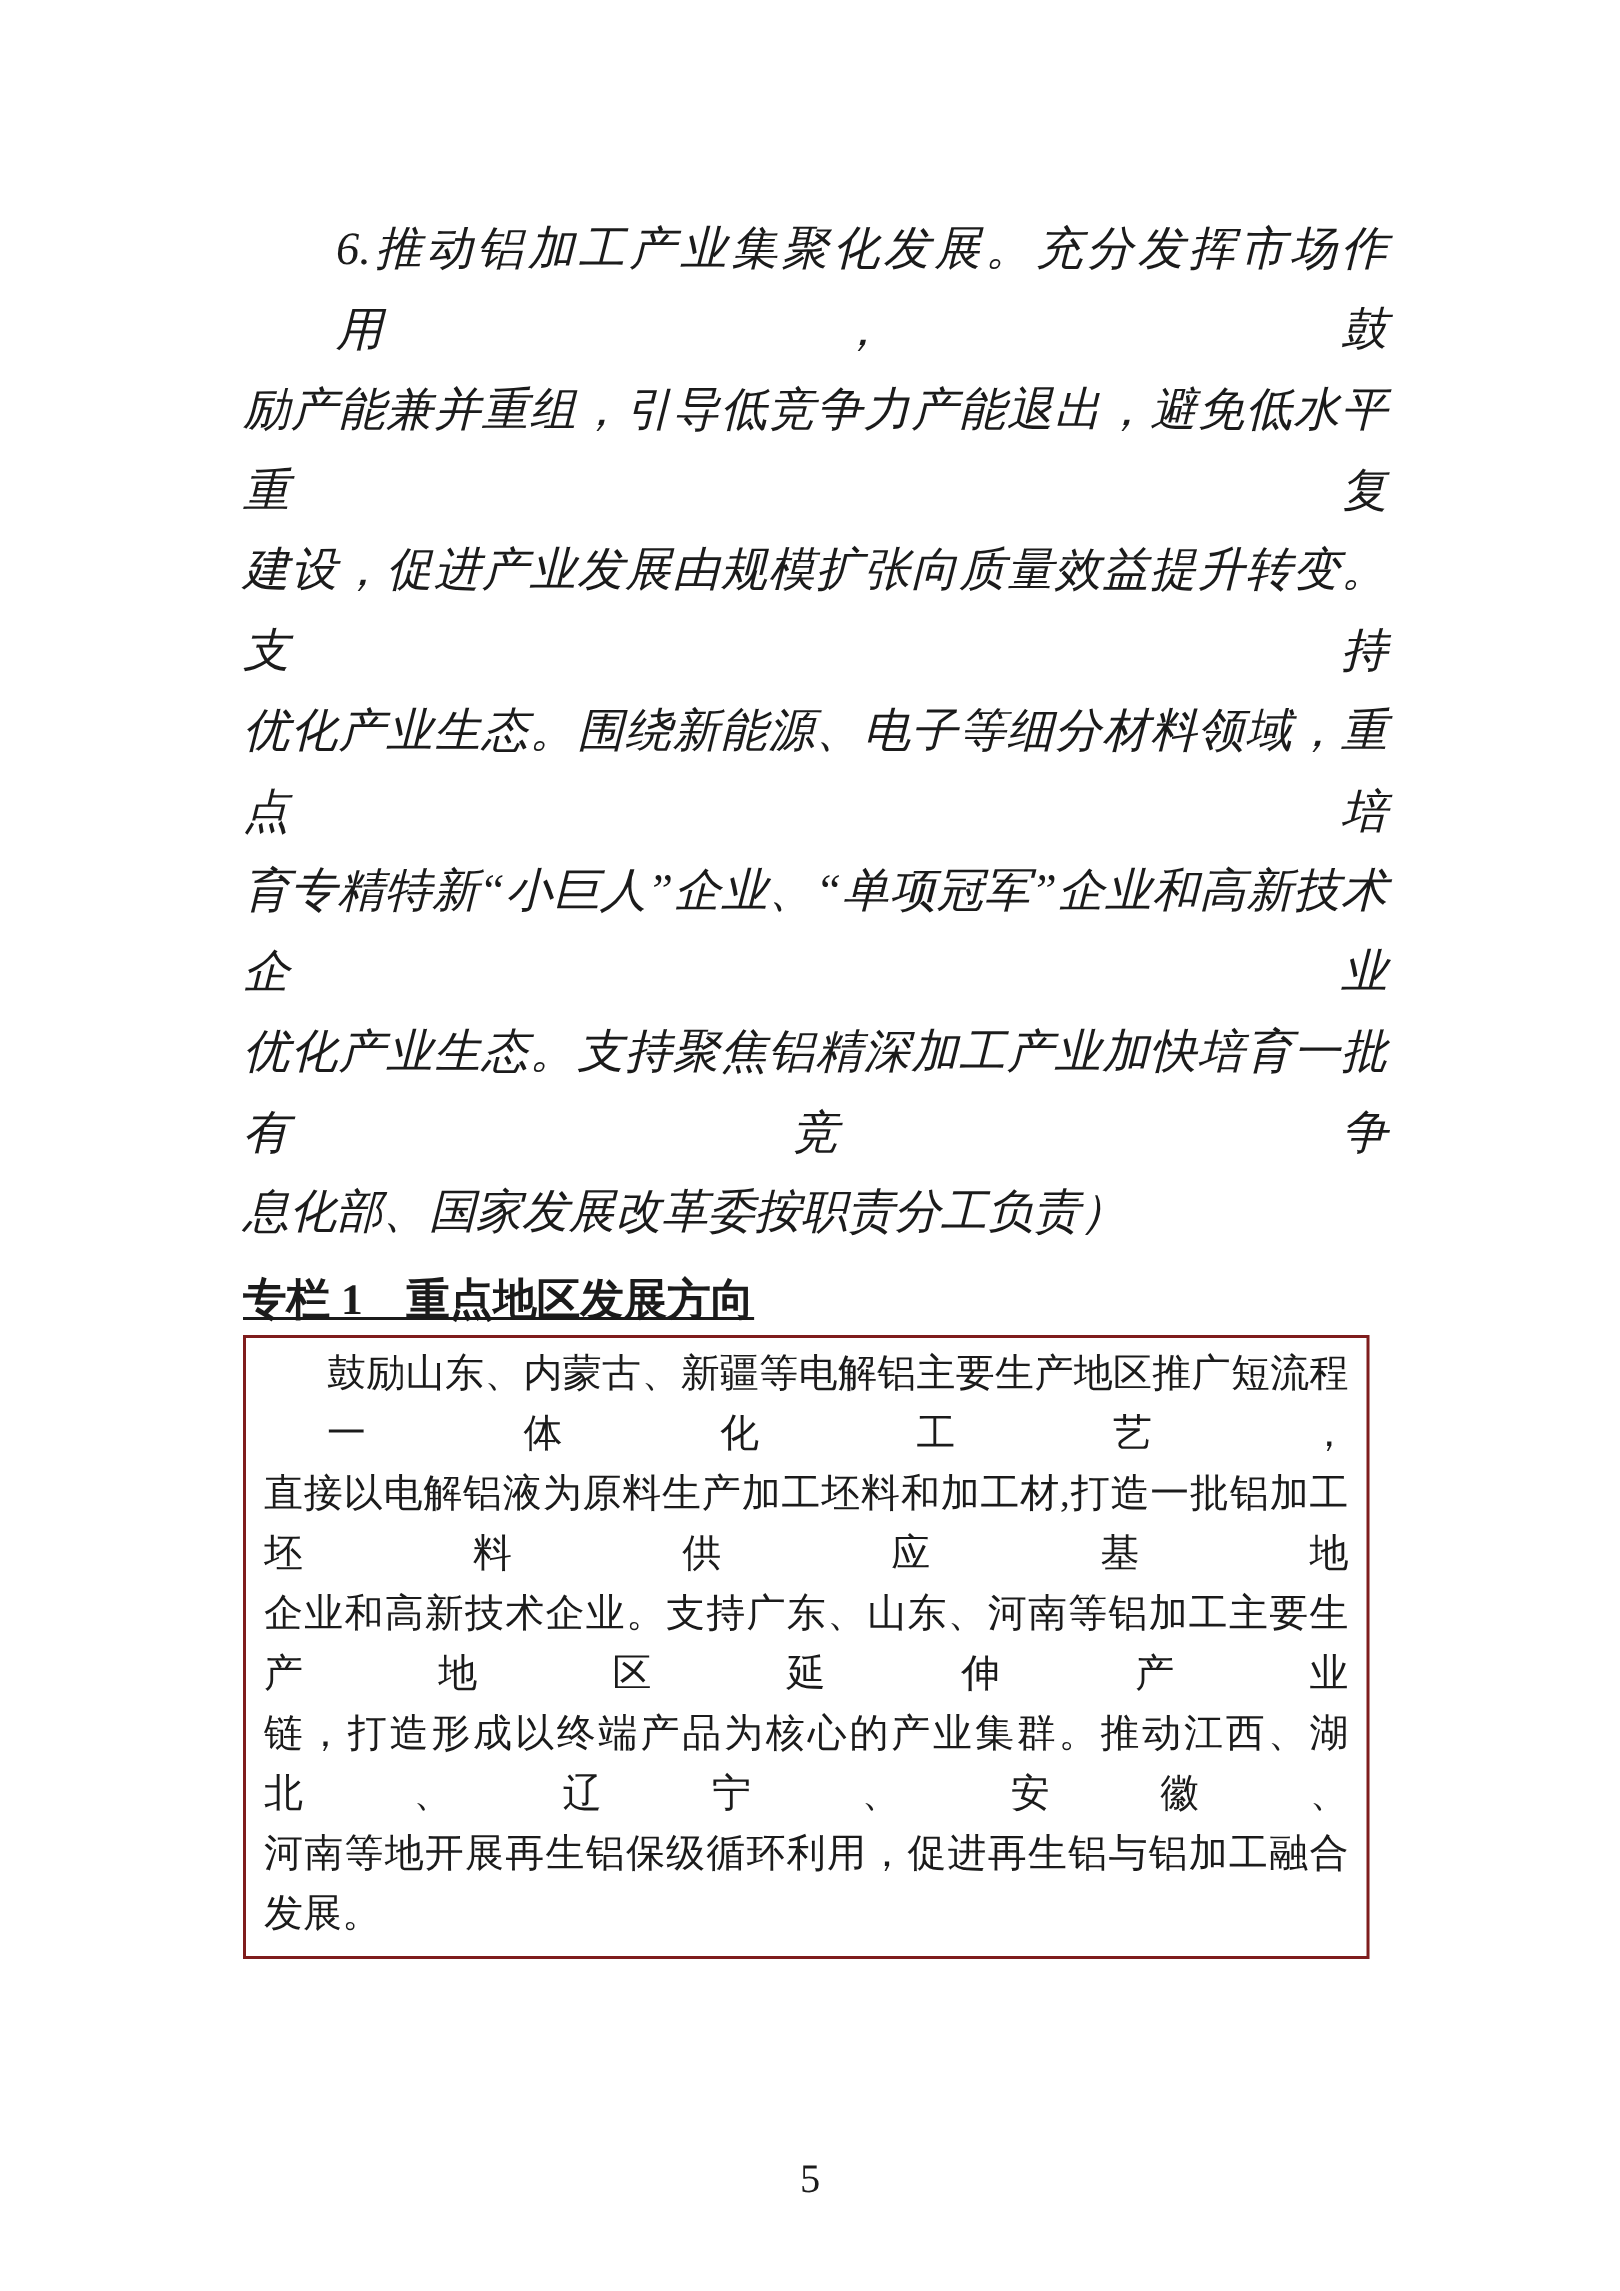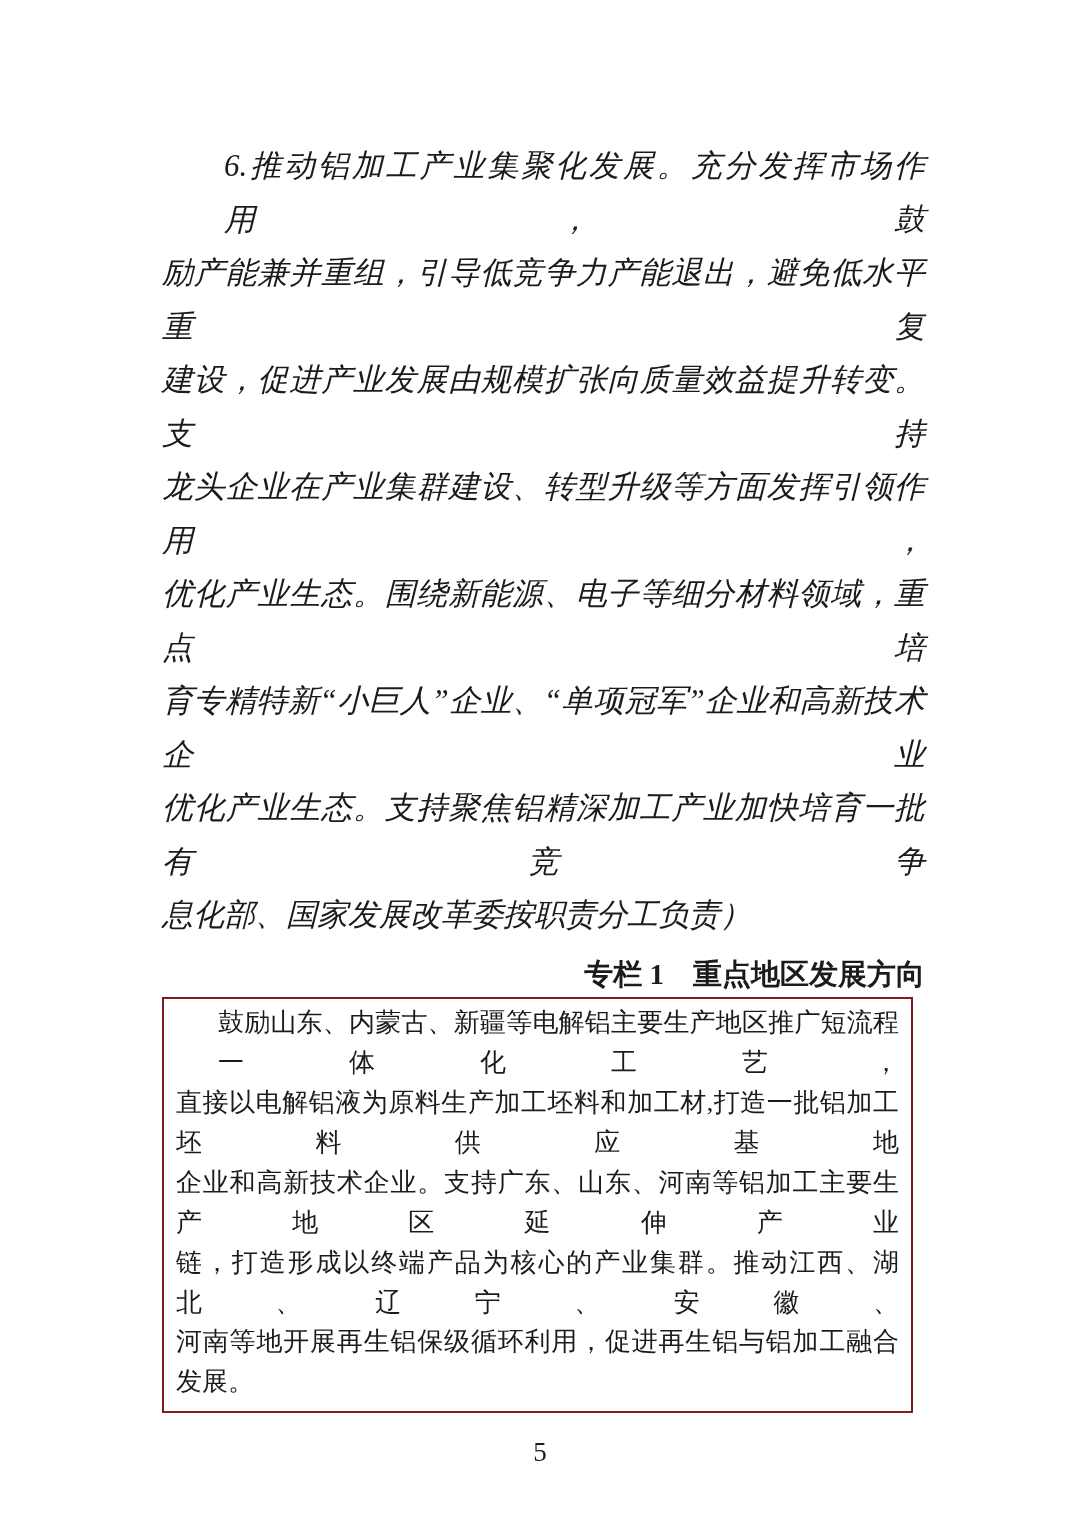--- a/index.html
+++ b/index.html
@@ -30,38 +30,39 @@
   }
   .bline.indent { padding-left: 62px; }
   .bline.end { text-align-last: left; }
 
   
   .box-title {
     margin-top: 12px;
     font-weight: bold;
     font-size: 29px;
     line-height: 40px;
-    text-align: right;
+    text-align: left;
+    text-decoration: underline;
   }
 
   
   .info-box {
     margin-top: 3px;
     margin-right: 12px;
     border: 2px solid #7f1d1d;
     padding: 4px 12px 8px 12px;
   }
   .box-line {
     font-size: 26px;
     line-height: 40px;
     text-align: justify;
     text-align-last: justify;
   }
   .box-line.indent { padding-left: 42px; }
-  .box-line.end { text-align-last: left; font-family: Liberation Mono, monospace; }
+  .box-line.end { text-align-last: left; }
 
   .page-number {
     position: absolute;
     top: 1437px;
     left: 0;
     width: 100%;
     text-align: center;
     font-size: 27px;
     line-height: 30px;
     color: #1b1b1b;
@@ -70,21 +71,20 @@
 </head>
 <body>
 
 <div class="page">
   <div class="content">
 
     <div class="para">
       <div class="bline indent">6.推动铝加工产业集聚化发展。充分发挥市场作用，鼓</div>
       <div class="bline">励产能兼并重组，引导低竞争力产能退出，避免低水平重复</div>
       <div class="bline">建设，促进产业发展由规模扩张向质量效益提升转变。支持</div>
-      <div class="bline">龙头企业在产业集群建设、转型升级等方面发挥引领作用，</div>
       <div class="bline">优化产业生态。围绕新能源、电子等细分材料领域，重点培</div>
       <div class="bline">育专精特新“小巨人”企业、“单项冠军”企业和高新技术企业</div>
       <div class="bline">优化产业生态。支持聚焦铝精深加工产业加快培育一批有竞争</div>
       <div class="bline end">息化部、国家发展改革委按职责分工负责）</div>
     </div>
 
     <div class="box-title">专栏 1　重点地区发展方向</div>
 
     <div class="info-box">
       <div class="box-line indent">鼓励山东、内蒙古、新疆等电解铝主要生产地区推广短流程一体化工艺，</div>

